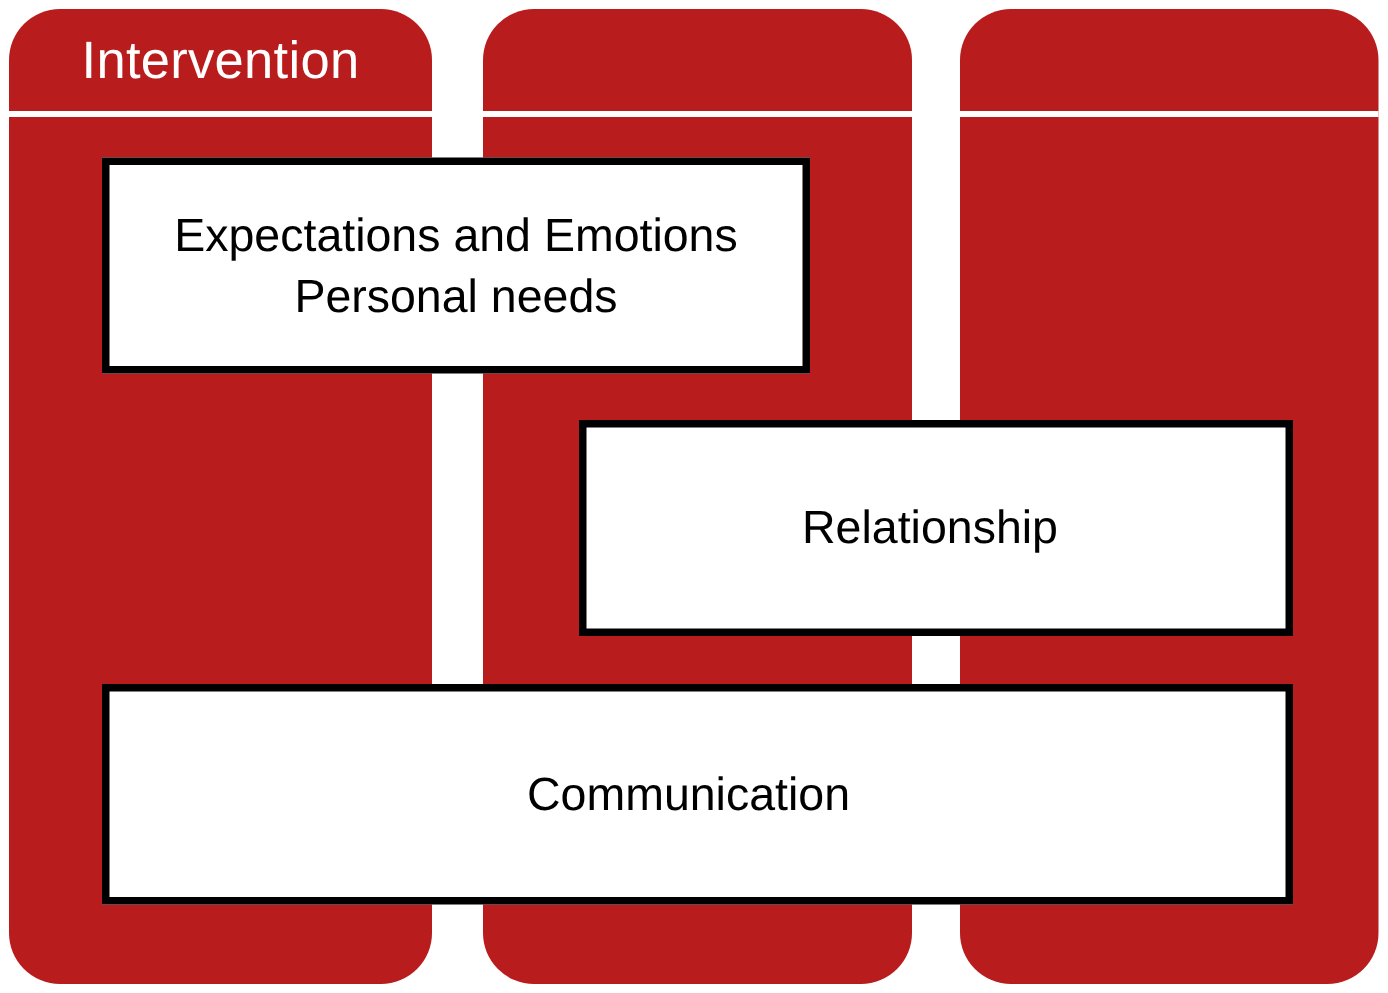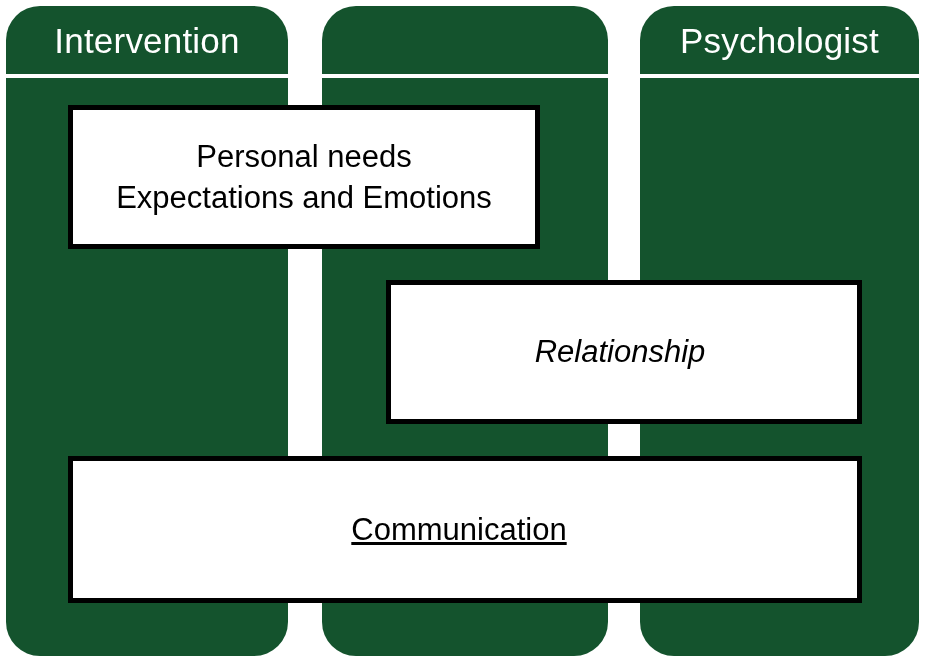--- a/index.html
+++ b/index.html
@@ -14,21 +14,21 @@
     position: relative;
     width: 925px;
     height: 662px;
     background: #ffffff;
     overflow: hidden;
   }
 
   
   .lane {
     position: absolute;
-    background: #14532d;
+    background: #b91c1c;
     border-radius: 34px;
     box-sizing: border-box;
   }
   .lane-header {
     position: absolute;
     left: 0;
     right: 0;
     top: 0;
     height: 68px;
     display: flex;
@@ -77,50 +77,47 @@
 
   #box-personal-needs    { left: 68px;  top: 105px; width: 472px; height: 144px; }
   #box-relationship      { left: 386px; top: 280px; width: 476px; height: 144px; }
   #box-communication     { left: 68px;  top: 456px; width: 794px; height: 147px; }
 
   #box-personal-needs .box-line  { font-size: 31px; }
   #box-relationship .box-line    { font-size: 31px; }
   #box-communication .box-line   { font-size: 31px; }
 
   
-  #box-communication .stack { transform: translateX(-6px); text-decoration: underline; }
-  #box-relationship  .stack { transform: translateX(-4px); font-style: italic; }
+  #box-communication .stack { transform: translateX(-6px); }
+  #box-relationship  .stack { transform: translateX(-4px); }
 </style>
 </head>
 <body>
 
 <div id="canvas">
 
   <div class="lane" id="lane-intervention">
     <div class="lane-header">
       <span>Intervention</span>
     </div>
     <div class="lane-divider"></div>
   </div>
 
   <div class="lane" id="lane-patient">
     <div class="lane-divider"></div>
   </div>
 
   <div class="lane" id="lane-psychologist">
-    <div class="lane-header">
-      <span>Psychologist</span>
-    </div>
     <div class="lane-divider"></div>
   </div>
 
   <div class="box" id="box-personal-needs">
     <div class="stack">
+      <span class="box-line">Expectations and Emotions</span>
       <span class="box-line">Personal needs</span>
-      <span class="box-line">Expectations and Emotions</span>
     </div>
   </div>
 
   <div class="box" id="box-relationship">
     <div class="stack">
       <span class="box-line">Relationship</span>
     </div>
   </div>
 
   <div class="box" id="box-communication">

